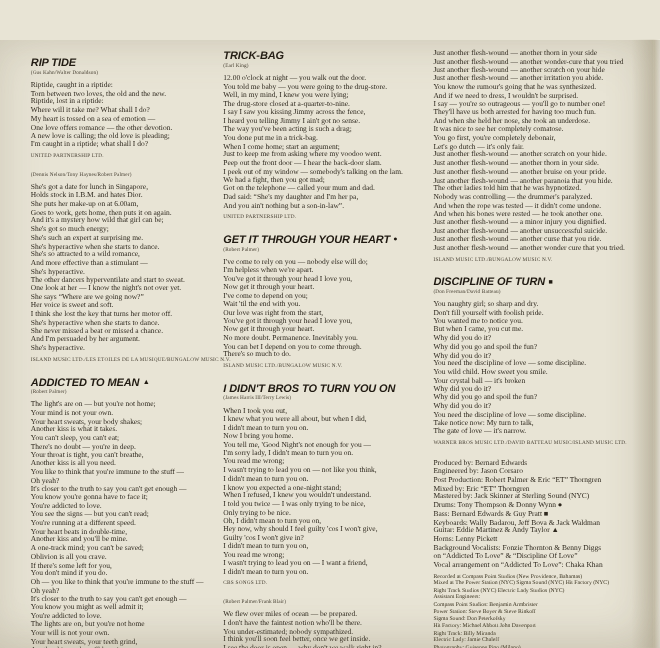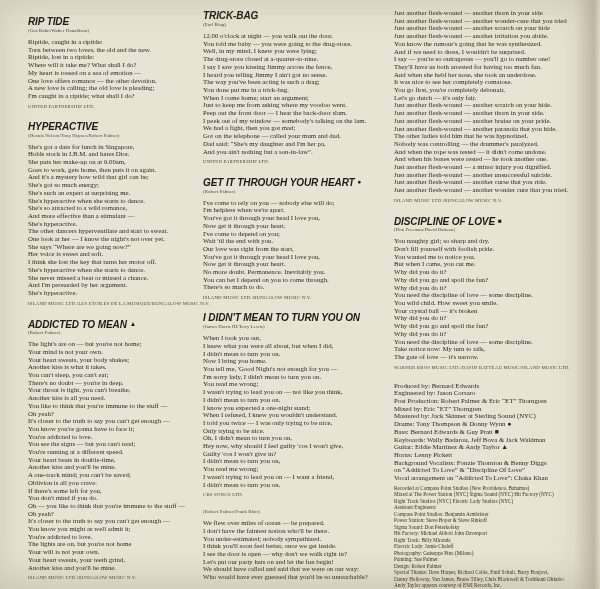--- a/index.html
+++ b/index.html
@@ -2,21 +2,21 @@
 <html><head>
 <meta charset="utf-8">
 <style>
   html,body{margin:0;padding:0;}
   body{
     width:600px;height:589px;position:relative;overflow:hidden;
     background:#e8e4d5;
     font-family:"Liberation Serif", serif;
     color:#2e281e;
   }
-  .sheet{position:absolute;inset:0;}
+  .sheet{position:absolute;inset:0;margin-top:36px;}
   .sheet::after{
     content:"";position:absolute;inset:0;pointer-events:none;
     box-shadow:inset 0 0 46px rgba(125,113,88,0.20), inset -18px -8px 34px rgba(125,113,88,0.14);
   }
   .edge-shade{
     position:absolute;top:0;bottom:0;right:6px;width:20px;pointer-events:none;
     background:linear-gradient(to right, rgba(232,228,213,0), rgba(150,140,112,0.30));
   }
   .edge-strip{
     position:absolute;top:0;bottom:0;right:0;width:6px;pointer-events:none;
@@ -60,21 +60,20 @@
         <div class="lyric-line">Torn between two loves, the old and the new.</div>
         <div class="lyric-line">Riptide, lost in a riptide:</div>
         <div class="lyric-line">Where will it take me? What shall I do?</div>
         <div class="lyric-line">My heart is tossed on a sea of emotion —</div>
         <div class="lyric-line">One love offers romance — the other devotion.</div>
         <div class="lyric-line">A new love is calling; the old love is pleading;</div>
         <div class="lyric-line">I'm caught in a riptide; what shall I do?</div>
         <div class="publisher">UNITED PARTNERSHIP LTD.</div>
       </div>
       <div class="song">
-        <div class="song-title"><span>HYPERACTIVE</span></div>
         <div class="song-writers">(Dennis Nelson/Tony Haynes/Robert Palmer)</div>
         <div class="lyric-line">She's got a date for lunch in Singapore,</div>
         <div class="lyric-line">Holds stock in I.B.M. and hates Dior.</div>
         <div class="lyric-line">She puts her make-up on at 6.00am,</div>
         <div class="lyric-line">Goes to work, gets home, then puts it on again.</div>
         <div class="lyric-line">And it's a mystery how wild that girl can be;</div>
         <div class="lyric-line">She's got so much energy;</div>
         <div class="lyric-line">She's such an expert at surprising me.</div>
         <div class="lyric-line">She's hyperactive when she starts to dance.</div>
         <div class="lyric-line">She's so attracted to a wild romance,</div>
@@ -160,21 +159,21 @@
         <div class="lyric-line">Wait 'til the end with you.</div>
         <div class="lyric-line">Our love was right from the start,</div>
         <div class="lyric-line">You've got it through your head I love you,</div>
         <div class="lyric-line">Now get it through your heart.</div>
         <div class="lyric-line">No more doubt. Permanence. Inevitably you.</div>
         <div class="lyric-line">You can bet I depend on you to come through.</div>
         <div class="lyric-line">There's so much to do.</div>
         <div class="publisher">ISLAND MUSIC LTD./BUNGALOW MUSIC N.V.</div>
       </div>
       <div class="song">
-        <div class="song-title"><span>I DIDN'T MEAN TO TURN YOU ON</span></div>
+        <div class="song-title"><span>I DIDN'T BROS TO TURN YOU ON</span></div>
         <div class="song-writers">(James Harris III/Terry Lewis)</div>
         <div class="lyric-line">When I took you out,</div>
         <div class="lyric-line">I knew what you were all about, but when I did,</div>
         <div class="lyric-line">I didn't mean to turn you on.</div>
         <div class="lyric-line">Now I bring you home.</div>
         <div class="lyric-line">You tell me, 'Good Night's not enough for you —</div>
         <div class="lyric-line">I'm sorry lady, I didn't mean to turn you on.</div>
         <div class="lyric-line">You read me wrong;</div>
         <div class="lyric-line">I wasn't trying to lead you on — not like you think,</div>
         <div class="lyric-line">I didn't mean to turn you on.</div>
@@ -225,21 +224,21 @@
         <div class="lyric-line">Nobody was controlling — the drummer's paralyzed.</div>
         <div class="lyric-line">And when the rope was tested — it didn't come undone.</div>
         <div class="lyric-line">And when his bones were rested — he took another one.</div>
         <div class="lyric-line">Just another flesh-wound — a minor injury you dignified.</div>
         <div class="lyric-line">Just another flesh-wound — another unsuccessful suicide.</div>
         <div class="lyric-line">Just another flesh-wound — another curse that you ride.</div>
         <div class="lyric-line">Just another flesh-wound — another wonder cure that you tried.</div>
         <div class="publisher">ISLAND MUSIC LTD./BUNGALOW MUSIC N.V.</div>
       </div>
       <div class="song">
-        <div class="song-title"><span>DISCIPLINE OF LOVE</span><span class="sym">■</span></div>
+        <div class="song-title"><span>DISCIPLINE OF TURN</span><span class="sym">■</span></div>
         <div class="song-writers">(Don Freeman/David Batteau)</div>
         <div class="lyric-line">You naughty girl; so sharp and dry.</div>
         <div class="lyric-line">Don't fill yourself with foolish pride.</div>
         <div class="lyric-line">You wanted me to notice you.</div>
         <div class="lyric-line">But when I came, you cut me.</div>
         <div class="lyric-line">Why did you do it?</div>
         <div class="lyric-line">Why did you go and spoil the fun?</div>
         <div class="lyric-line">Why did you do it?</div>
         <div class="lyric-line">You need the discipline of love — some discipline.</div>
         <div class="lyric-line">You wild child. How sweet you smile.</div>

